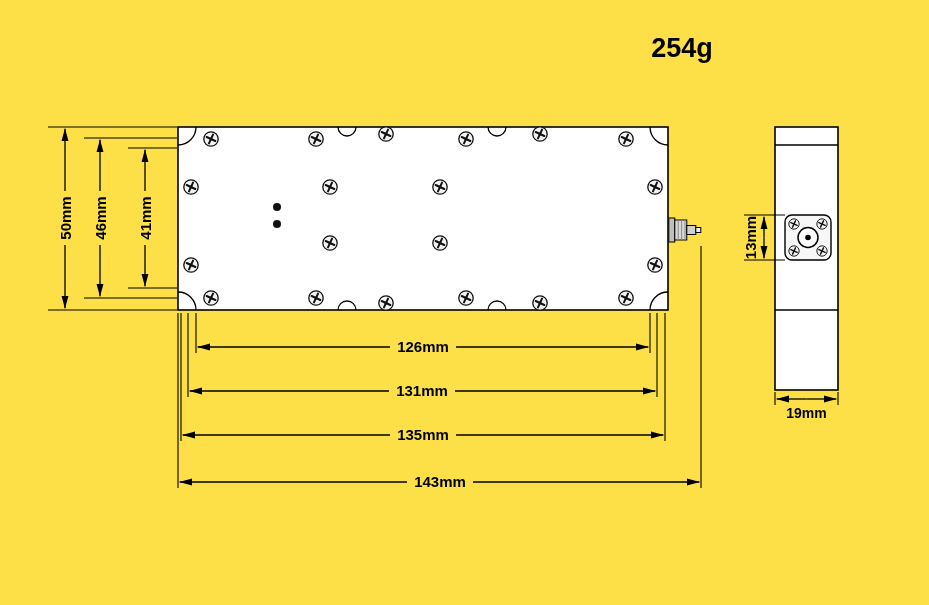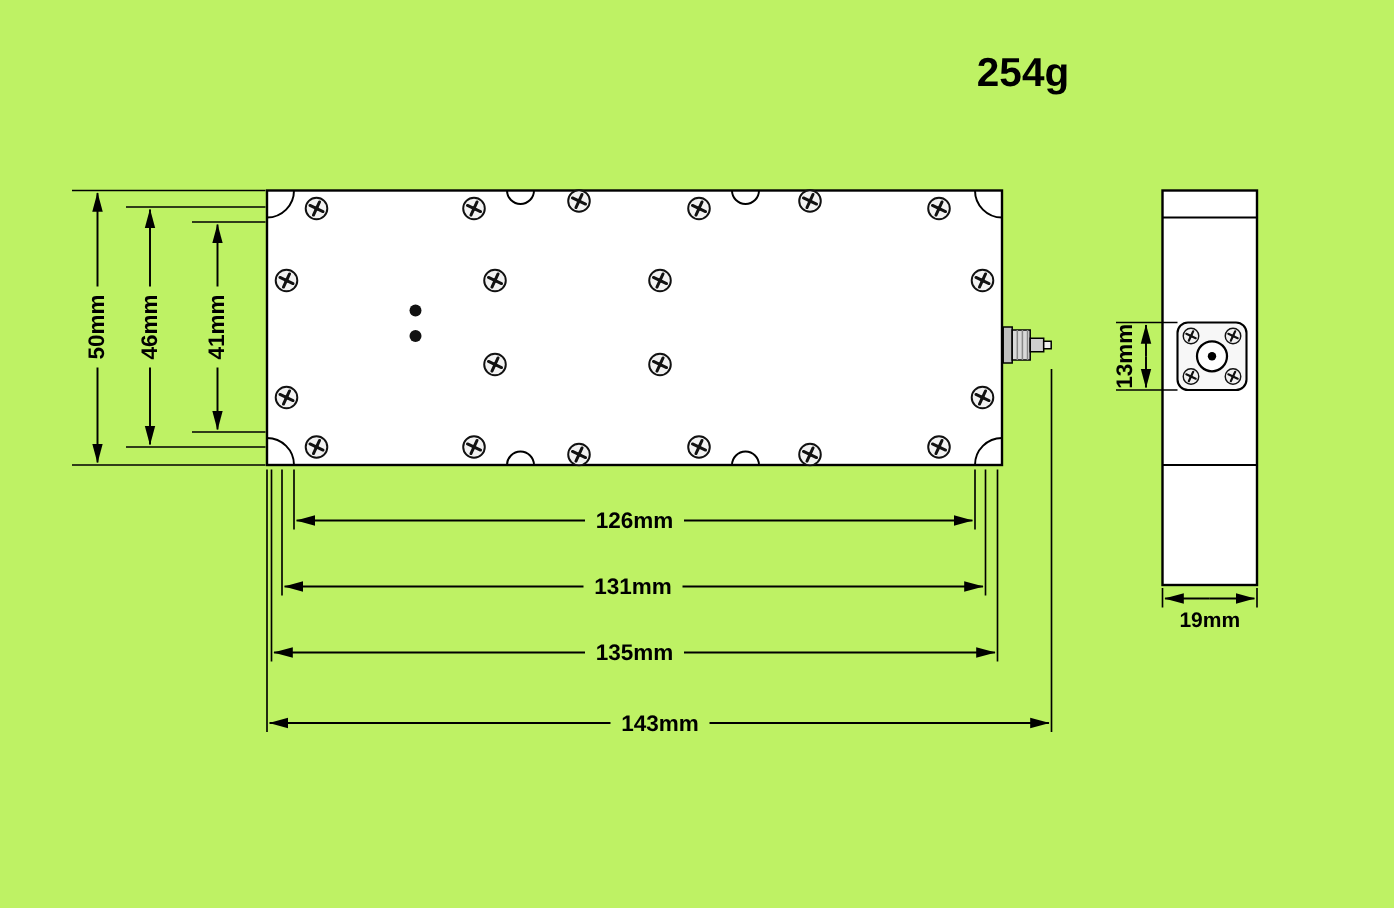--- a/index.html
+++ b/index.html
@@ -1,16 +1,16 @@
 <!DOCTYPE html>
 <html><head>
 <meta charset="utf-8">
 <style>
   html,body{margin:0;padding:0;background:#fff;}
-  .stage{position:relative;width:929px;height:605px;background:#bef264;overflow:hidden;}
+  .stage{position:relative;width:929px;height:605px;background:#fde047;overflow:hidden;}
   svg{display:block;}
   .dim-label{font-family:"Liberation Sans",sans-serif;font-weight:bold;font-size:15px;fill:#000;}
   .small-label{font-family:"Liberation Sans",sans-serif;font-weight:bold;font-size:14px;fill:#000;}
   .weight-label{font-family:"Liberation Sans",sans-serif;font-weight:bold;font-size:27px;fill:#000;}
   .ext{stroke:#000;stroke-width:1.1;fill:none;}
   .dim{stroke:#000;stroke-width:1.3;fill:none;}
   .outline{fill:#fff;stroke:#000;stroke-width:1.6;}
   .feature{fill:none;stroke:#000;stroke-width:1.3;}
 </style>
 </head>

